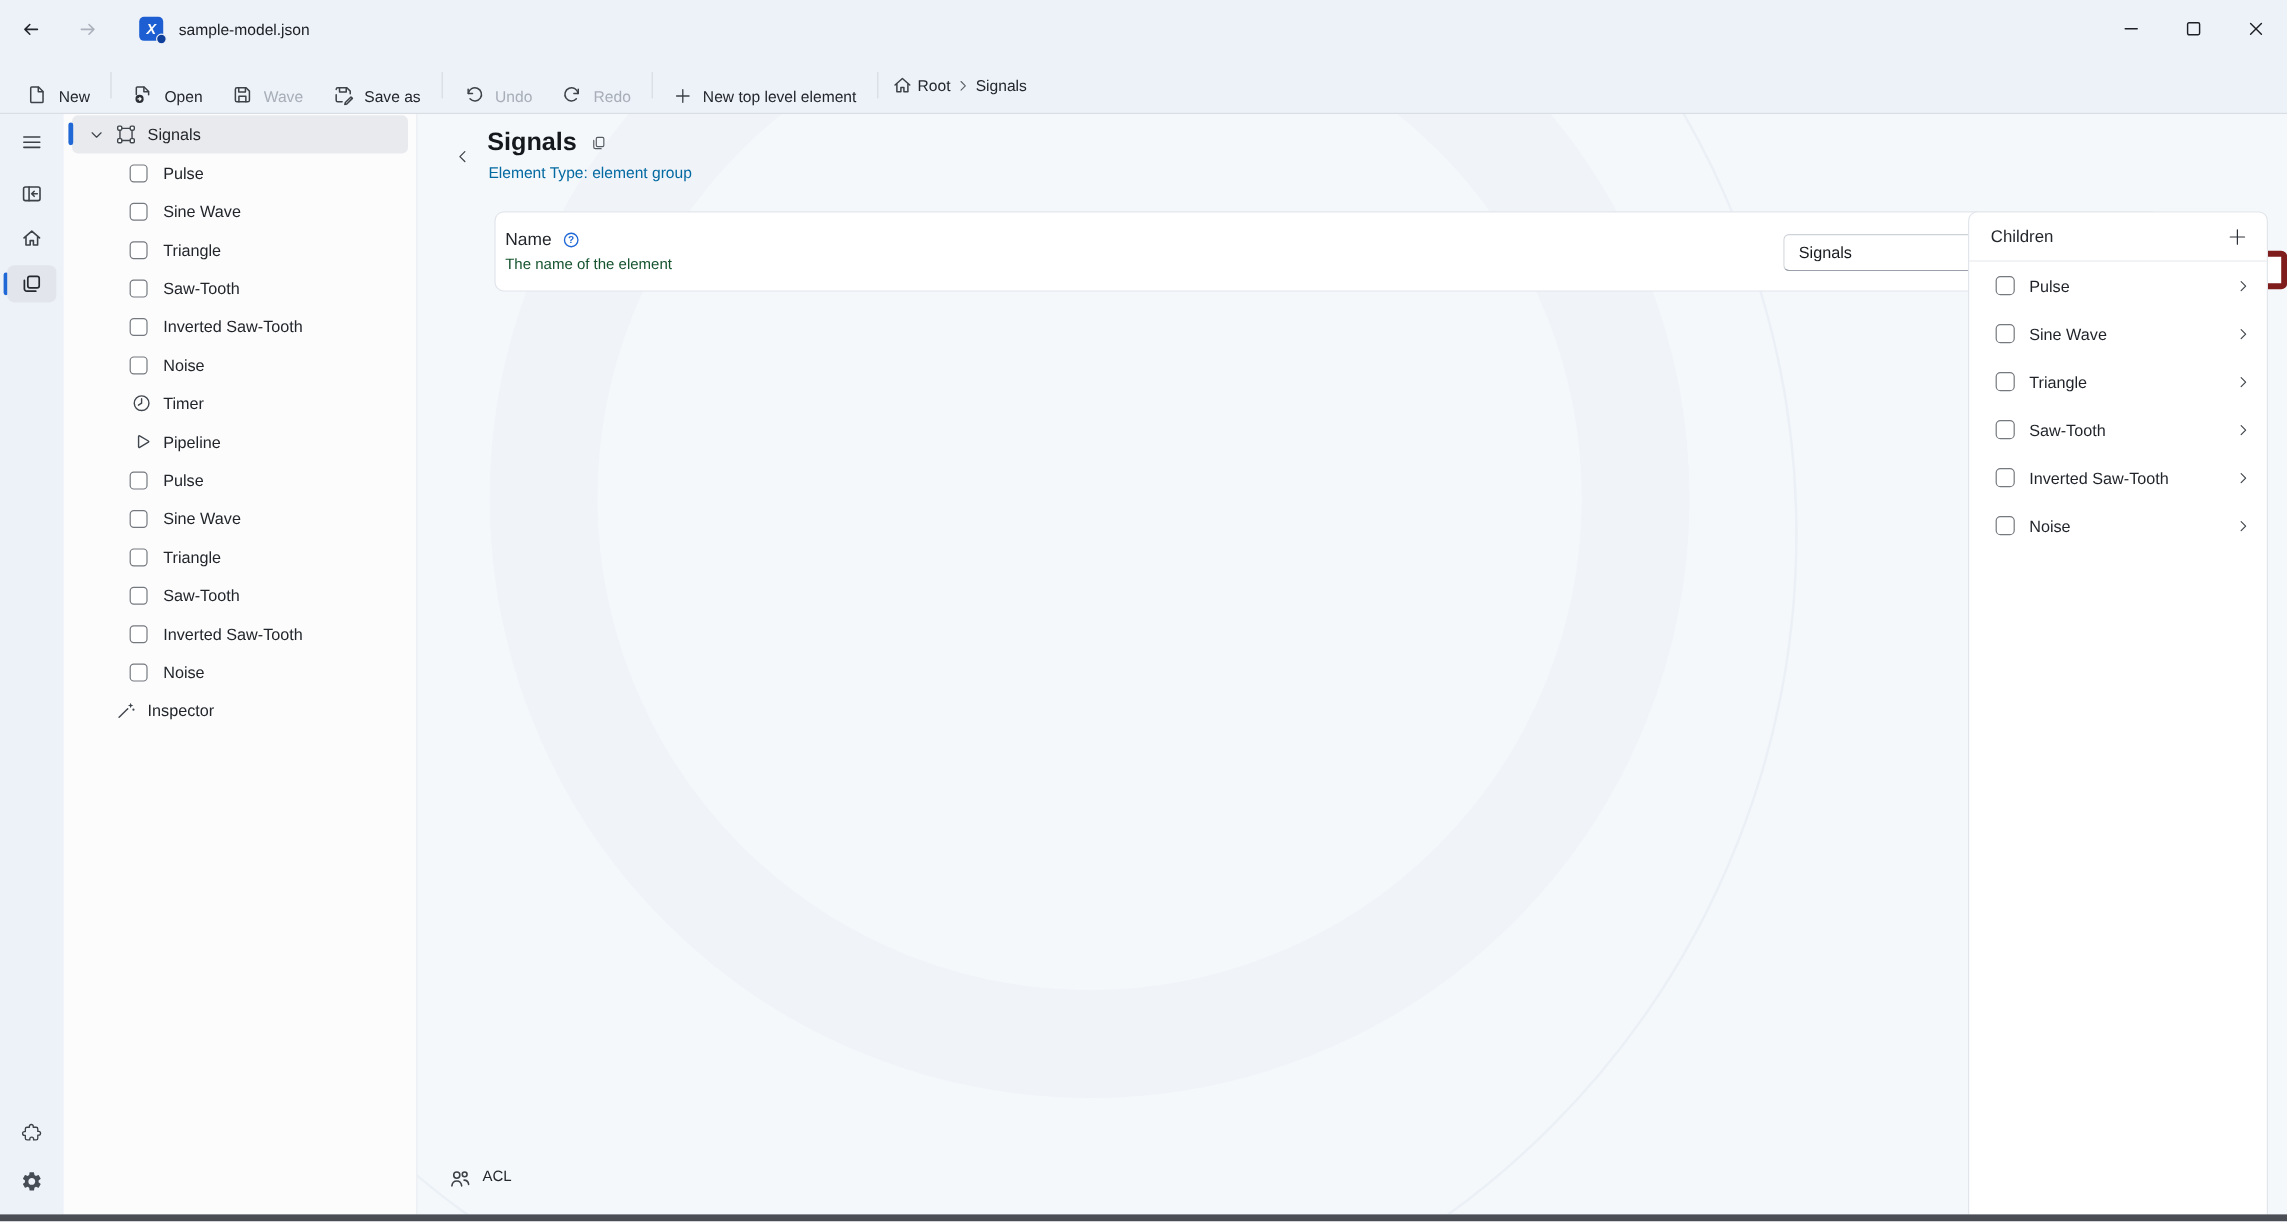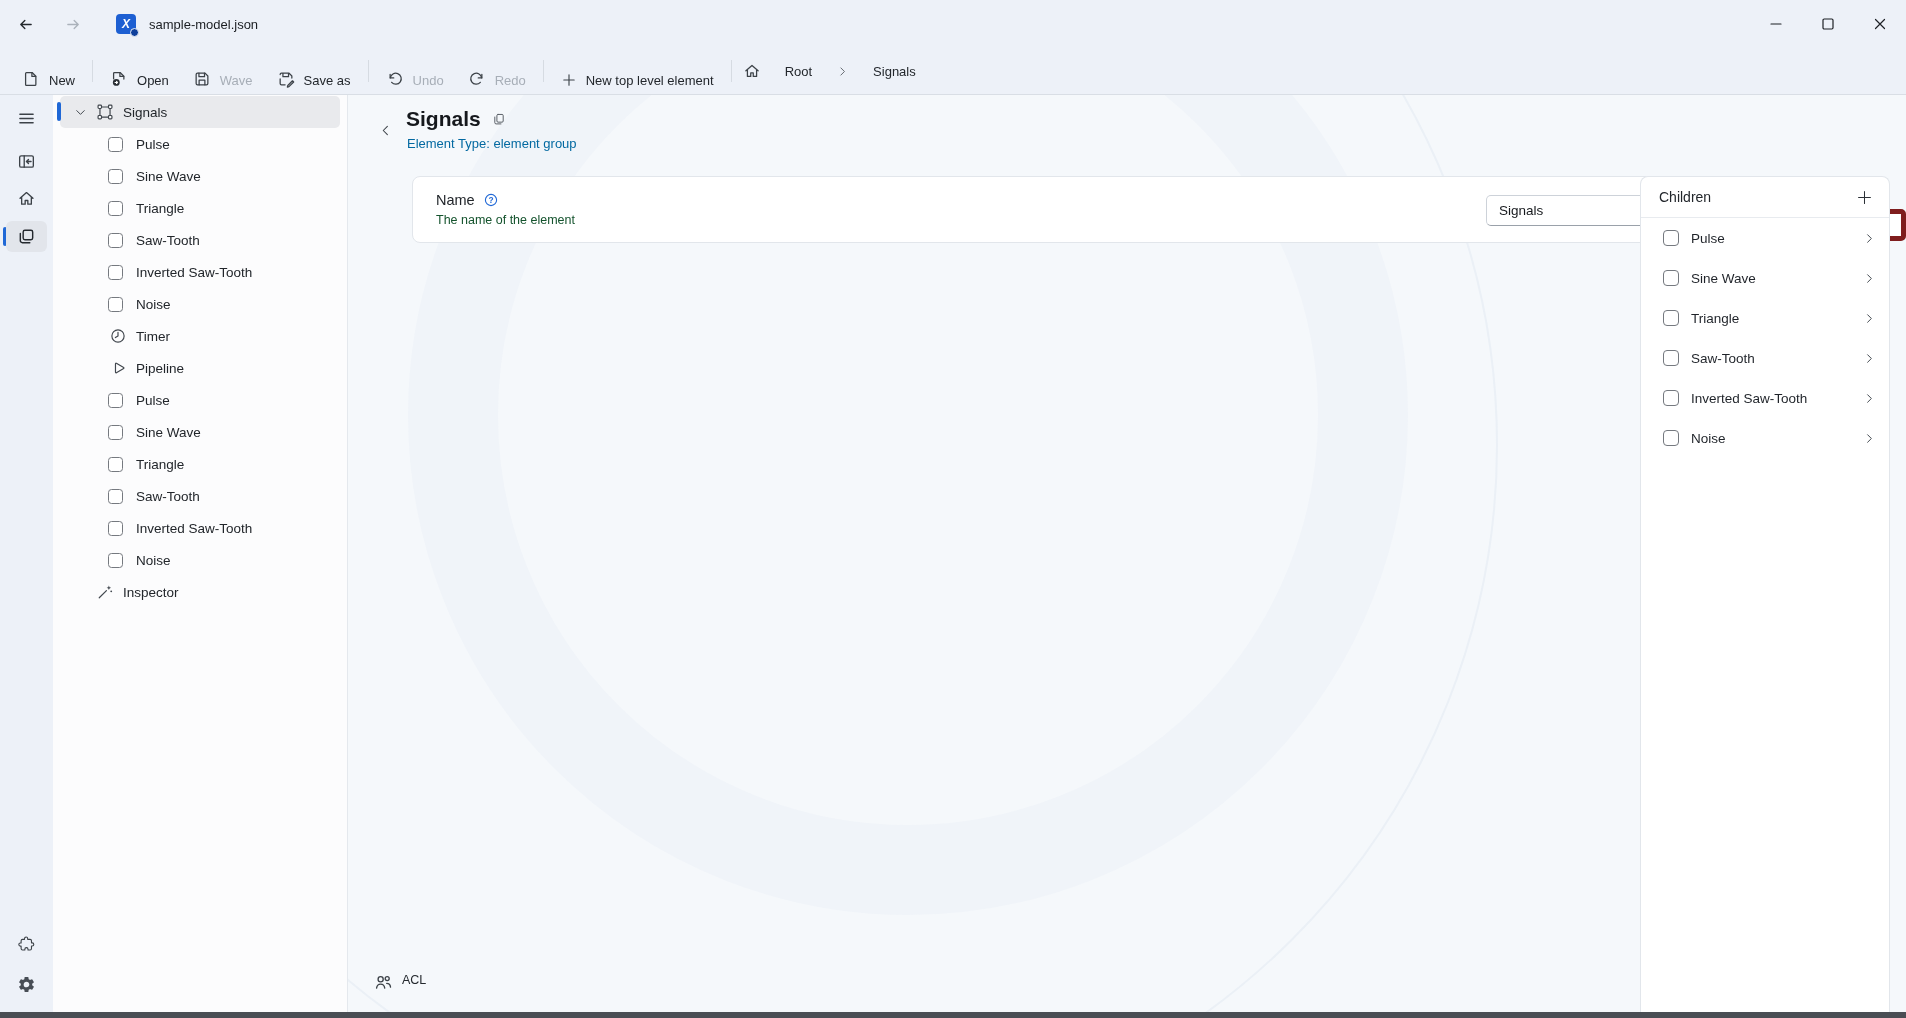--- a/index.html
+++ b/index.html
@@ -24,21 +24,21 @@
   .win-ctl{width:52px;height:48px;display:flex;align-items:center;justify-content:center}
 
   
   .toolbar{position:absolute;left:0;top:48px;right:0;height:47px;display:flex;align-items:center;
            padding-left:10px;border-bottom:1px solid #d9dee5}
   .tb-item{display:flex;align-items:flex-end;gap:9px;height:34px;padding:0 12px;border-radius:6px;
            font-size:13px;color:#23272c;white-space:nowrap}
   .tb-item.disabled{color:#a7aeb7}
   .tb-item.disabled svg{stroke:#a7aeb7}
   .tb-sep{width:1px;height:22px;background:#d6dbe2;margin:0 5px}
-  .crumb{display:flex;align-items:center;gap:24px;font-size:13px;color:#23272c;margin-left:6px}
+  .crumb{display:flex;align-items:center;gap:4px;font-size:13px;color:#23272c;margin-left:6px}
 
   
   .rail{position:absolute;left:0;top:95px;width:53px;bottom:6px;background:#edf1f8}
   .rail-btn{position:absolute;left:6px;width:41px;height:31px;display:flex;align-items:center;
             justify-content:center;border-radius:6px}
   .rail-btn.active{background:#e2e5eb}
   .rail-accent{position:absolute;left:3px;width:3.5px;height:19px;border-radius:2px;background:var(--accent)}
 
   
   .tree{position:absolute;left:53px;top:95px;width:295px;bottom:6px;background:#fcfcfd;
@@ -67,21 +67,21 @@
   .page-title{font-size:21px;font-weight:bold;color:#15181c}
   .subtitle{position:absolute;left:59px;top:41px;font-size:13px;color:#0369a1}
   .uuid-row{position:absolute;left:905px;top:133px;display:flex;align-items:center;gap:8px;
         font-size:12.5px;color:#4c535b}
   .hdr-buttons{position:absolute;left:1216px;top:114px;display:flex;gap:9px}
   .btn{height:32px;display:flex;align-items:center;justify-content:center;gap:8px;border-radius:5px;
         font-size:13.5px;border:5px solid #7f1d1d;background:#fff;color:#1b1f24;padding:0 14px}
   .btn.danger{background:var(--danger);border-color:var(--danger);color:#fff}
 
   .form-card{position:absolute;left:64px;top:81px;width:1389px;height:67px;background:#fff;
-        border:1px solid #e2e6eb;border-radius:8px;display:flex;align-items:center;padding-left:23px}
+        border:1px solid #e2e6eb;border-radius:8px;display:flex;align-items:center;padding-left:8px}
   .fc-label-row{display:flex;align-items:center;gap:8px}
   .fc-label{font-size:14.5px;color:#22262b}
   .fc-desc{font-size:12.5px;color:#14532d;margin-top:5px}
   .name-input{position:absolute;right:17px;top:18px;width:297px;height:31px;border:1px solid #cdd2d9;
         border-bottom-color:#9aa1aa;border-radius:5px;padding:0 12px;font-size:13.5px;color:#16191d;
         font-family:"Liberation Sans",sans-serif;background:#fff;outline:none}
 
   .children-card{position:absolute;left:1292px;top:81px;width:250px;bottom:0;background:#fff;
         border:1px solid #e2e6eb;border-bottom:none;border-radius:8px 8px 0 0}
   .cc-header{height:41px;display:flex;align-items:center;justify-content:space-between;

